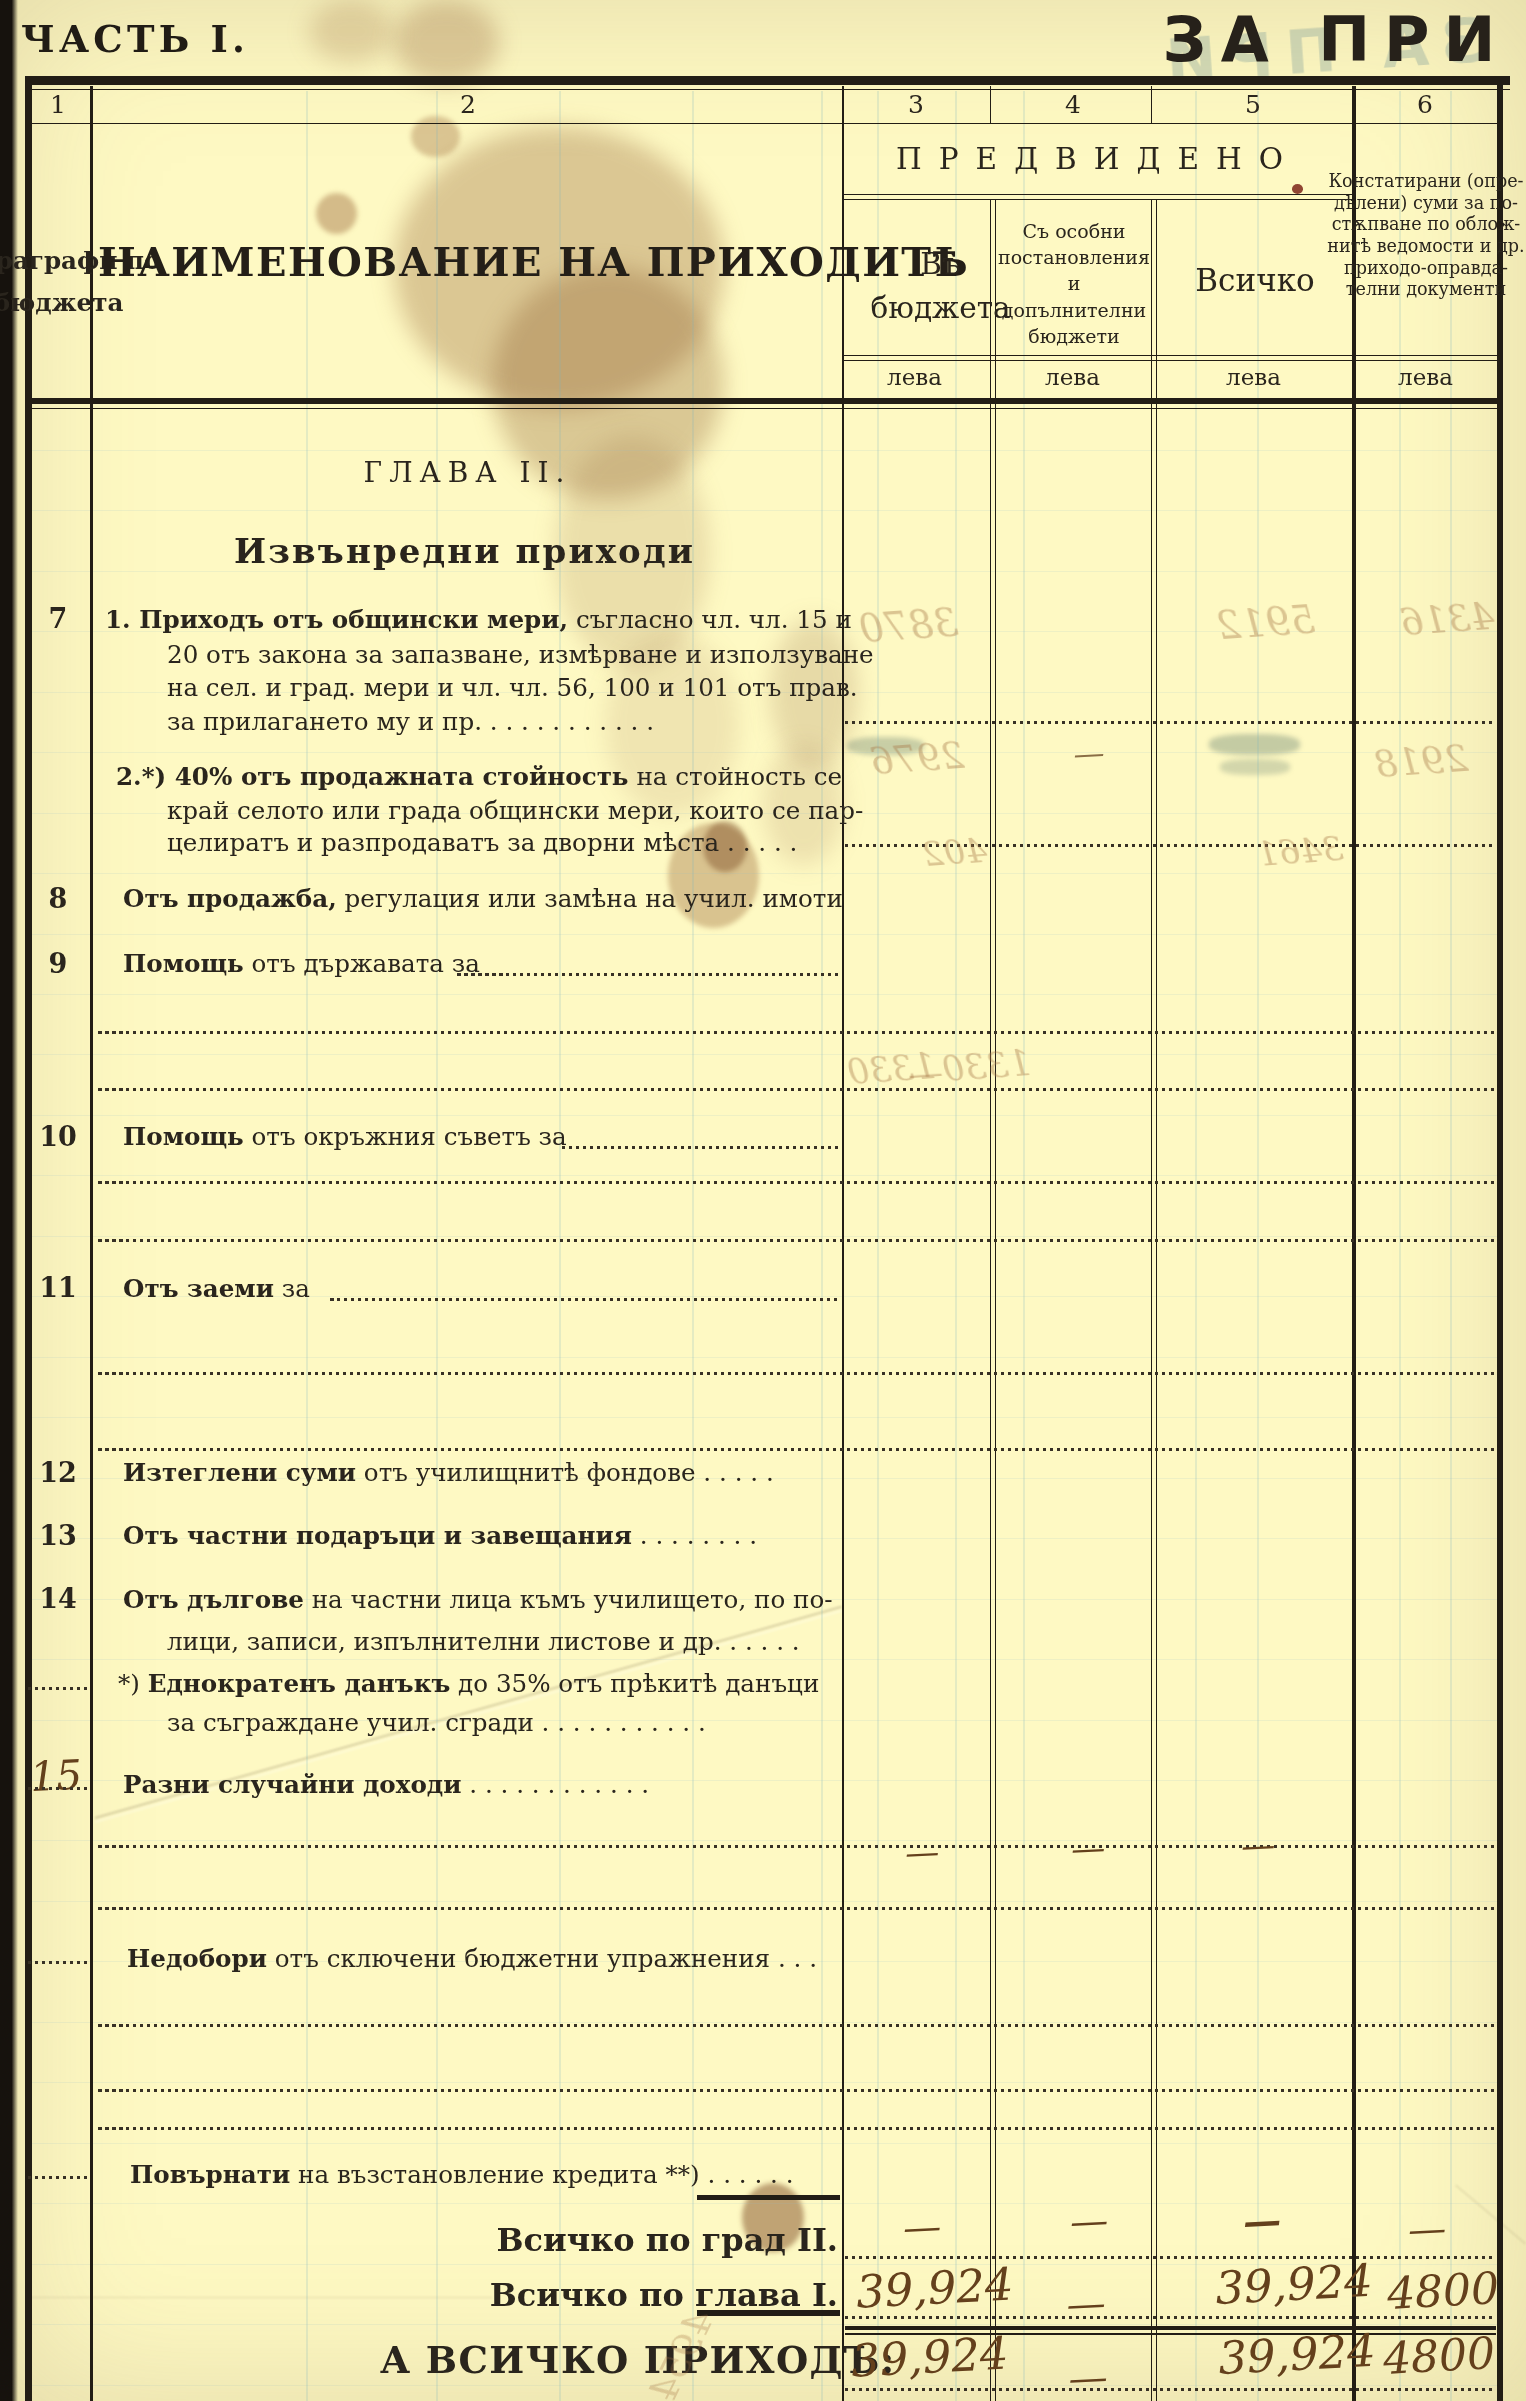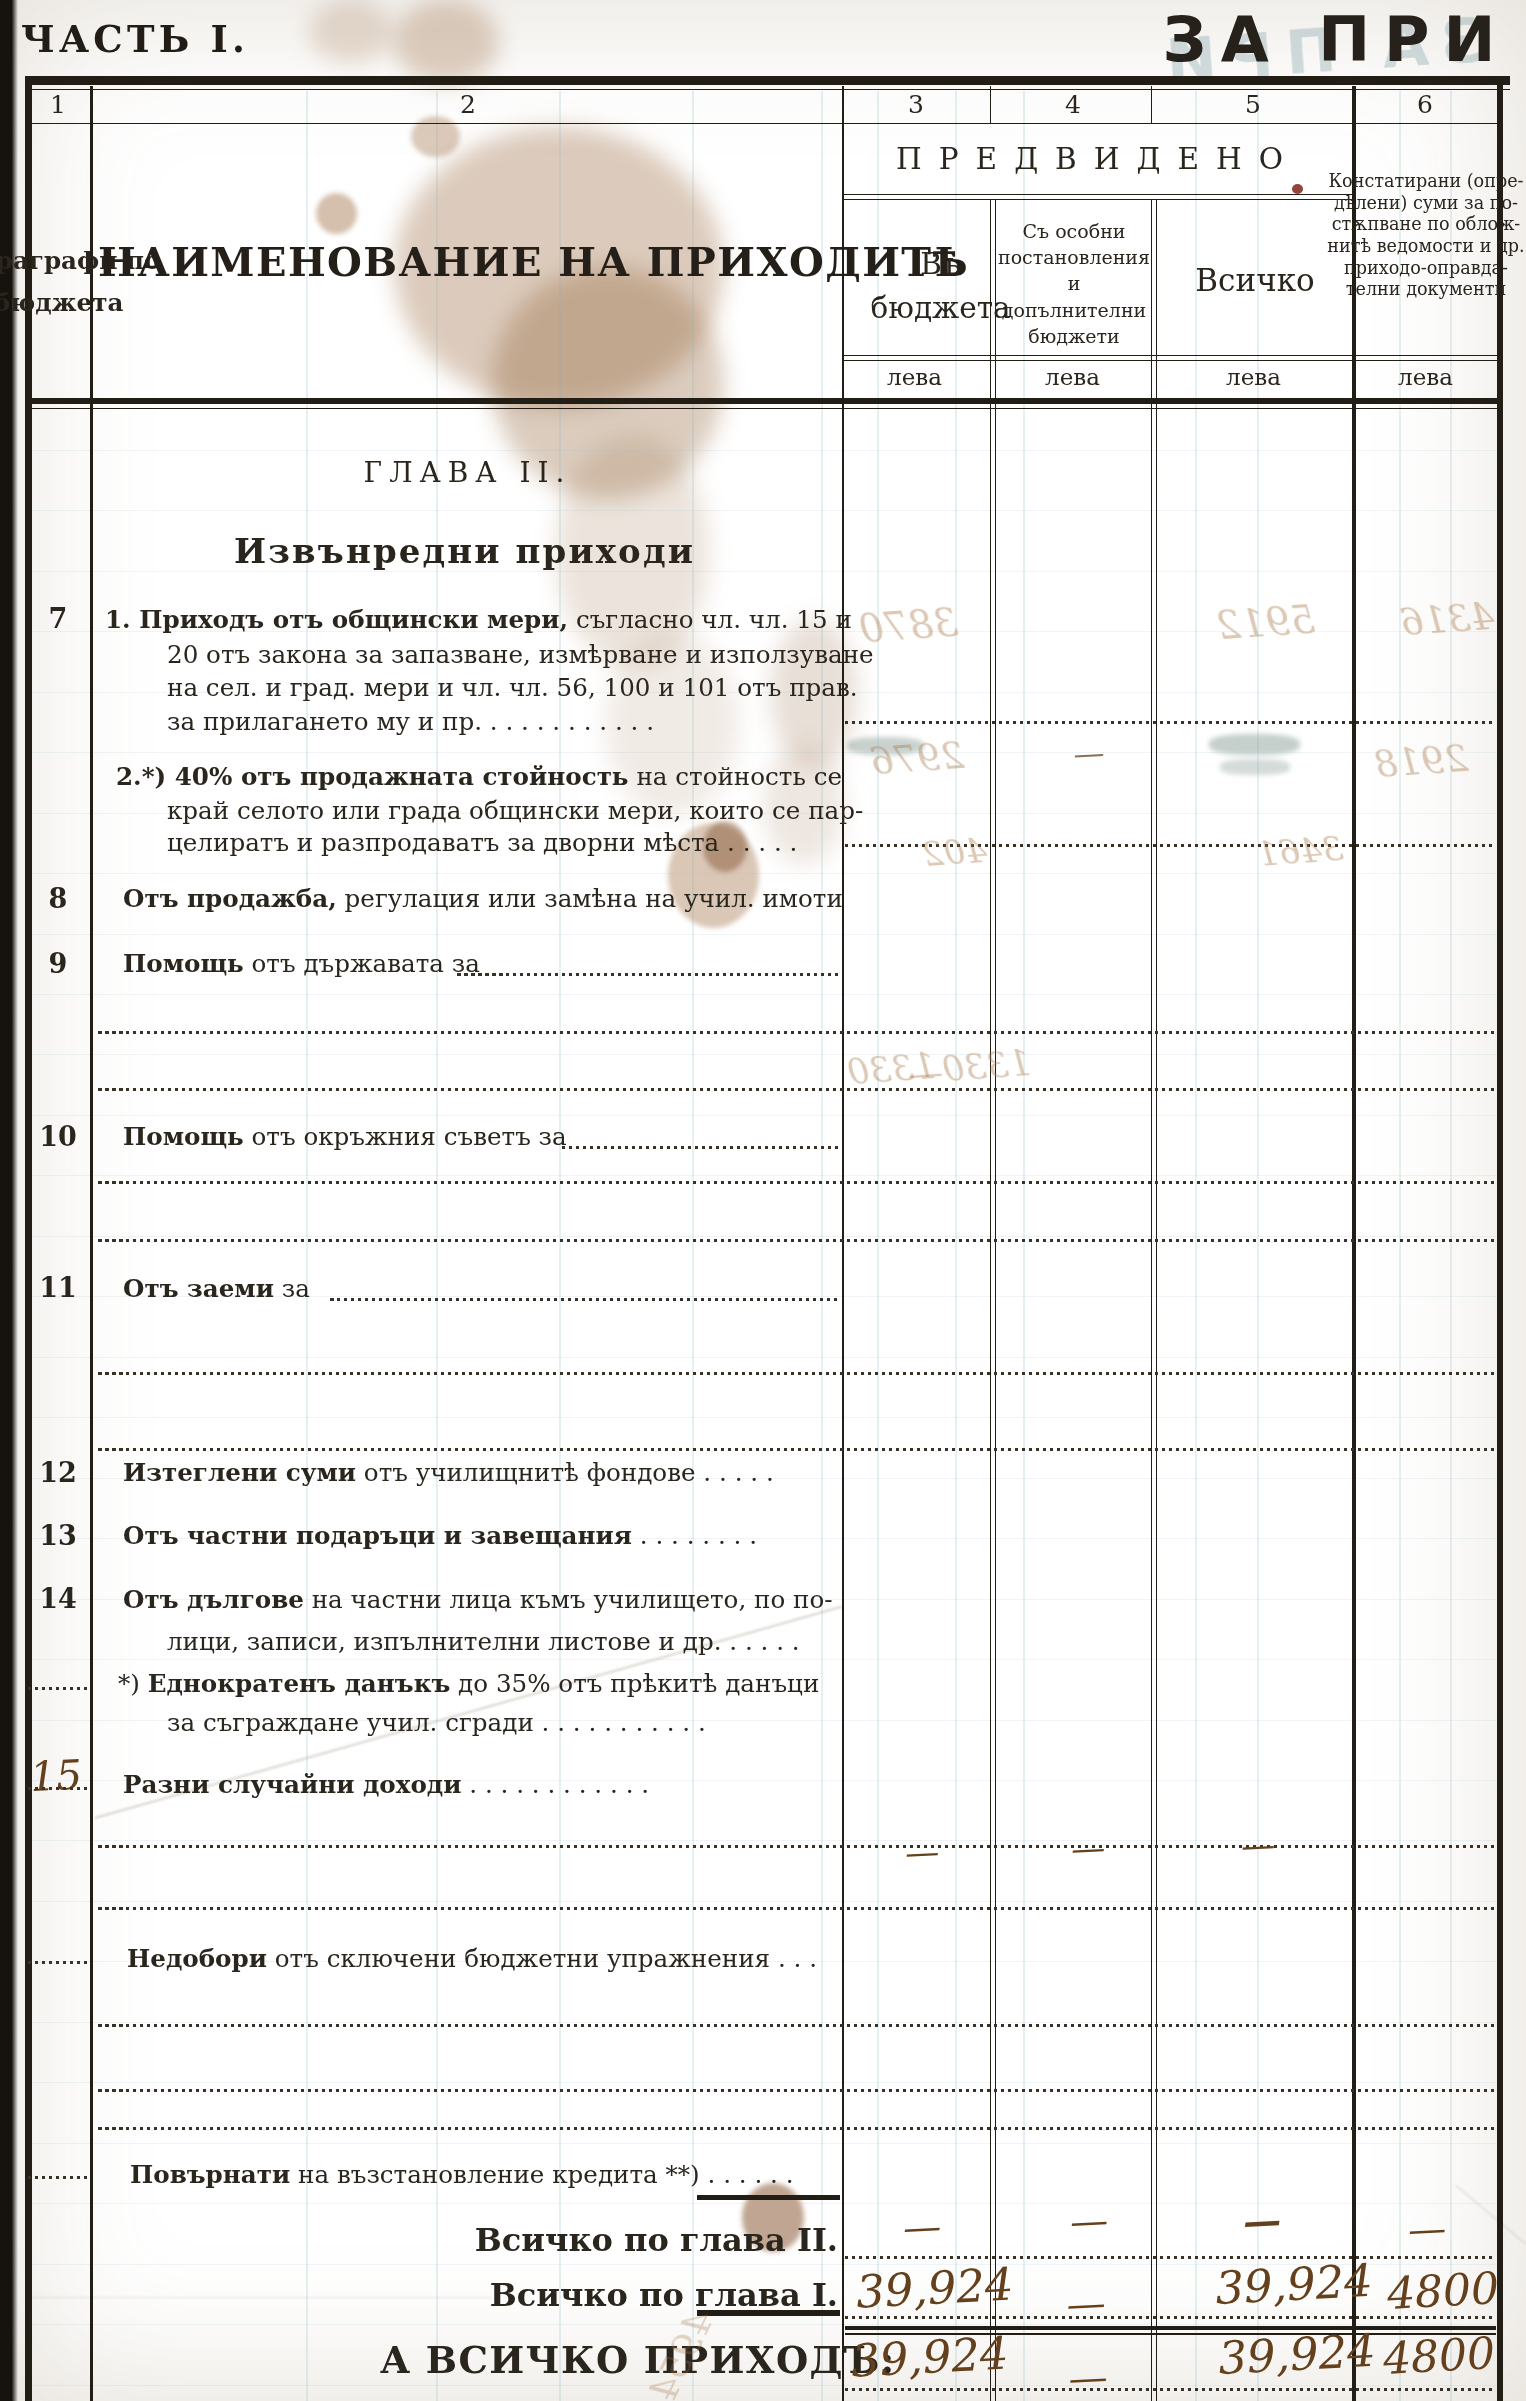--- a/index.html
+++ b/index.html
@@ -1,18 +1,18 @@
 <!DOCTYPE html>
 <html style="font-size:11.2px"><head>
 <meta charset="utf-8">
 <style>
   html,body{margin:0;padding:0;background:#877f6e;}
   #page{position:relative;width:1526px;height:2401px;overflow:hidden;
         background:linear-gradient(180deg,#e8dfcb 0%,#ece3cf 22%,#e7decа 55%,#e9e0cc 100%);
-        background-color:#ffffff;
+        background-color:#fef9c3;
         font-family:"DejaVu Serif",serif;color:#2a251d;
         box-shadow:inset 0 0 155px rgba(125,100,65,.22);}
   .abs{position:absolute;}
   .ln{position:absolute;background:#221d15;}
   .dl{position:absolute;height:2.8px;
       background-image:repeating-linear-gradient(90deg,#383125 0 3.5px,rgba(0,0,0,0) 3.5px 7px);}
   .t{position:absolute;white-space:nowrap;}
   .c{text-align:center;}
   .rt{text-align:right;}
   .bold{font-weight:bold;}
@@ -197,21 +197,21 @@
   <div class="t" style="left:167px;top:1627px;font-size:24.6px;">лици, записи, изпълнителни листове и др.  .   .   .   .   .</div>
   <div class="t" style="left:123px;top:1585px;font-size:24.6px;"><span class="bold">Отъ дългове</span><span> на частни лица  къмъ училището,  по по-</span></div>
 
   <div class="t" style="left:118px;top:1669px;font-size:24.6px;"><span>*) </span><span class="bold">Еднократенъ данъкъ</span><span> до 35% отъ прѣкитѣ данъци</span></div>
   <div class="t" style="left:167px;top:1708px;font-size:24.6px;">за съграждане учил. сгради  .   .   .   .   .   .   .   .   .   .   .</div>
 
   <div class="t" style="left:123px;top:1770px;font-size:24.6px;"><span class="bold">Разни случайни доходи</span><span>     .   .   .   .   .   .   .   .   .   .   .   .</span></div>
   <div class="t" style="left:127px;top:1944px;font-size:24.6px;"><span class="bold">Недобори</span><span> отъ сключени бюджетни упражнения    .   .   .</span></div>
   <div class="t" style="left:130px;top:2160px;font-size:24.6px;"><span class="bold">Повърнати</span><span> на възстановление кредита **) .   .   .   .   .   .</span></div>
 
-  <div class="t rt bold" style="left:450px;top:2221px;width:388px;font-size:32px;">Всичко по глава II.</div>
+  <div class="t rt bold" style="left:450px;top:2221px;width:388px;font-size:32px;">Всичко по град II.</div>
   <div class="t rt bold" style="left:450px;top:2276px;width:388px;font-size:32px;">Всичко по глава I.</div>
   <div class="t rt bold" style="left:380px;top:2338px;width:432px;font-size:37px;letter-spacing:1.4px;">А ВСИЧКО ПРИХОДЪ:</div>
 
   <div class="dl" style="left:845px;top:721px;width:651px;"></div>
   <div class="dl" style="left:845px;top:844px;width:651px;"></div>
   <div class="dl" style="left:98px;top:1031px;width:1398px;"></div>
   <div class="dl" style="left:98px;top:1088px;width:1398px;"></div>
   <div class="dl" style="left:98px;top:1181px;width:1398px;"></div>
   <div class="dl" style="left:98px;top:1239px;width:1398px;"></div>
   <div class="dl" style="left:98px;top:1372px;width:1398px;"></div>

